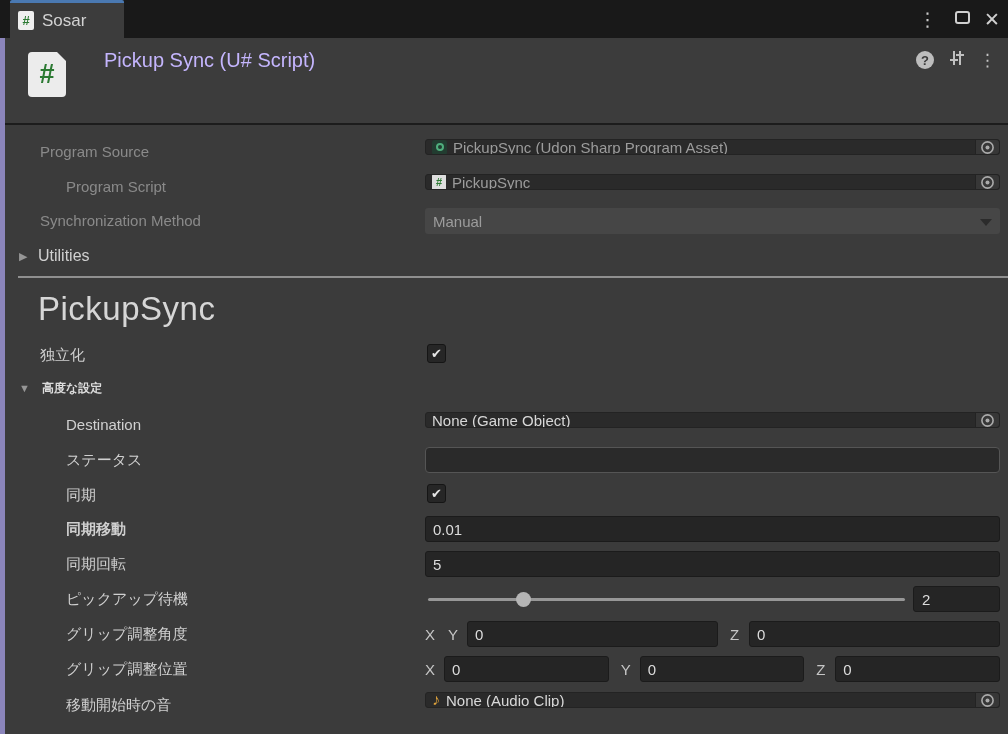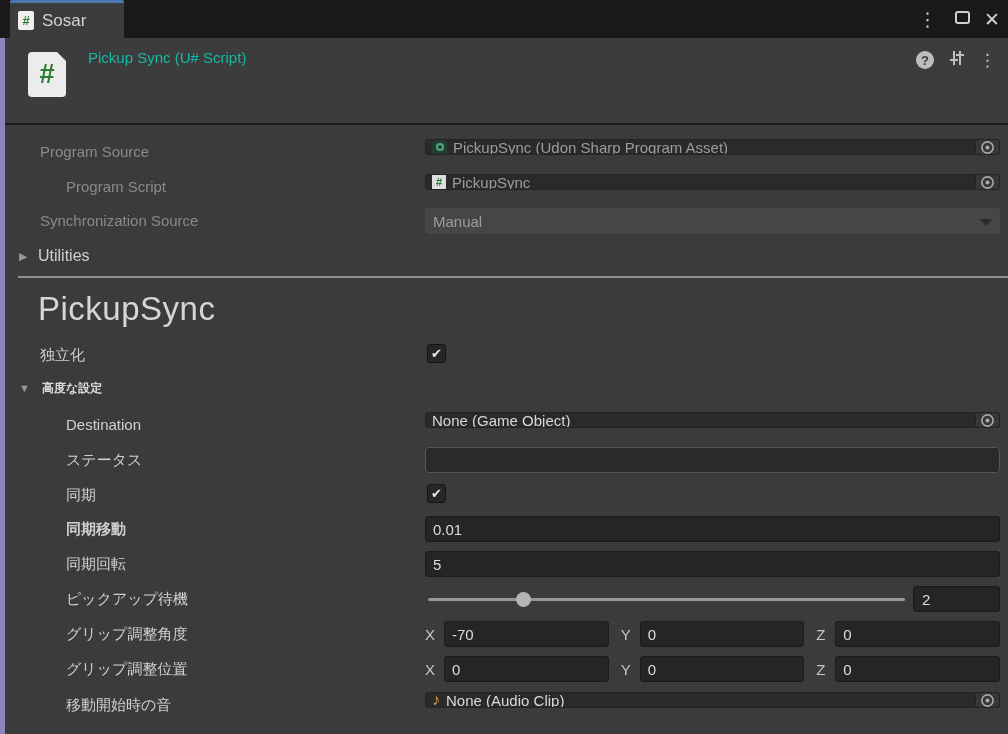--- a/index.html
+++ b/index.html
@@ -36,21 +36,21 @@
   .big-icon {
     position:absolute; left:23px; top:14px; width:38px; height:45px;
     background:#ececec; border-radius:4px;
     display:flex; align-items:center; justify-content:center;
     font-size:27px; font-weight:bold; color:#2c7a33;
   }
   .big-icon::after { 
     content:""; position:absolute; top:0; right:0;
     border-top:9px solid #3c3c3c; border-left:9px solid transparent;
   }
-  .comp-title { position:absolute; left:83px; top:11px; font-size:15px; color:#14b8a6; }
+  .comp-title { position:absolute; left:99px; top:11px; font-size:20px; color:#c4b5fd; }
   .header-actions { position:absolute; right:12px; top:11px; display:flex; align-items:center; gap:13px; }
   .help-circle {
     width:18px; height:18px; border-radius:50%; background:#bdbdbd;
     color:#3a3a3a; font-weight:bold; font-size:13px;
     display:flex; align-items:center; justify-content:center;
   }
   .hdr-kebab { color:#c4c4c4; font-size:17px; line-height:1; }
   
   .label { position:absolute; font-size:15px; color:#d0d0d0; white-space:nowrap; }
   .label.dim { color:#8a8a8a; }
@@ -184,21 +184,21 @@
     <span class="mini-script">#</span>
     <span>PickupSync</span>
     <span class="picker">
       <svg width="15" height="15" viewBox="0 0 15 15">
         <circle cx="7.5" cy="7.5" r="5.6" fill="none" stroke="#ababab" stroke-width="1.6"></circle>
         <circle cx="7.5" cy="7.5" r="2" fill="#ababab"></circle>
       </svg>
     </span>
   </div>
 
-  <span class="label dim" style="left:40px; top:212px;">Synchronization Source</span>
+  <span class="label dim" style="left:40px; top:212px;">Synchronization Method</span>
   <div class="dropdown" style="top:208px;">
     <span>Manual</span>
     <span class="dd-arrow"></span>
   </div>
 
   <span class="tri" style="left:19px; top:250px;">▶</span>
   <span class="label" style="left:38px; top:247px; font-size:16px;">Utilities</span>
 
   <div class="sep" style="top:276px;"></div>
 
@@ -245,23 +245,20 @@
   <div class="slider-track">
     <span class="slider-handle" style="left: 20%;"></span>
   </div>
   <div class="slider-value" style="top:586px;">
     <span>2</span>
   </div>
 
   <span class="label" style="left:66px; top:625px;">グリップ調整角度</span>
   <div class="vec3" style="top:621px;">
     <span class="axis">X</span>
-    <span class="vec-input">
-        <span>-70</span>
-      </span>
     <span class="axis" style="margin-left:4px;">Y</span>
     <span class="vec-input">
         <span>0</span>
       </span>
     <span class="axis" style="margin-left:4px;">Z</span>
     <span class="vec-input">
         <span>0</span>
       </span>
   </div>
 

